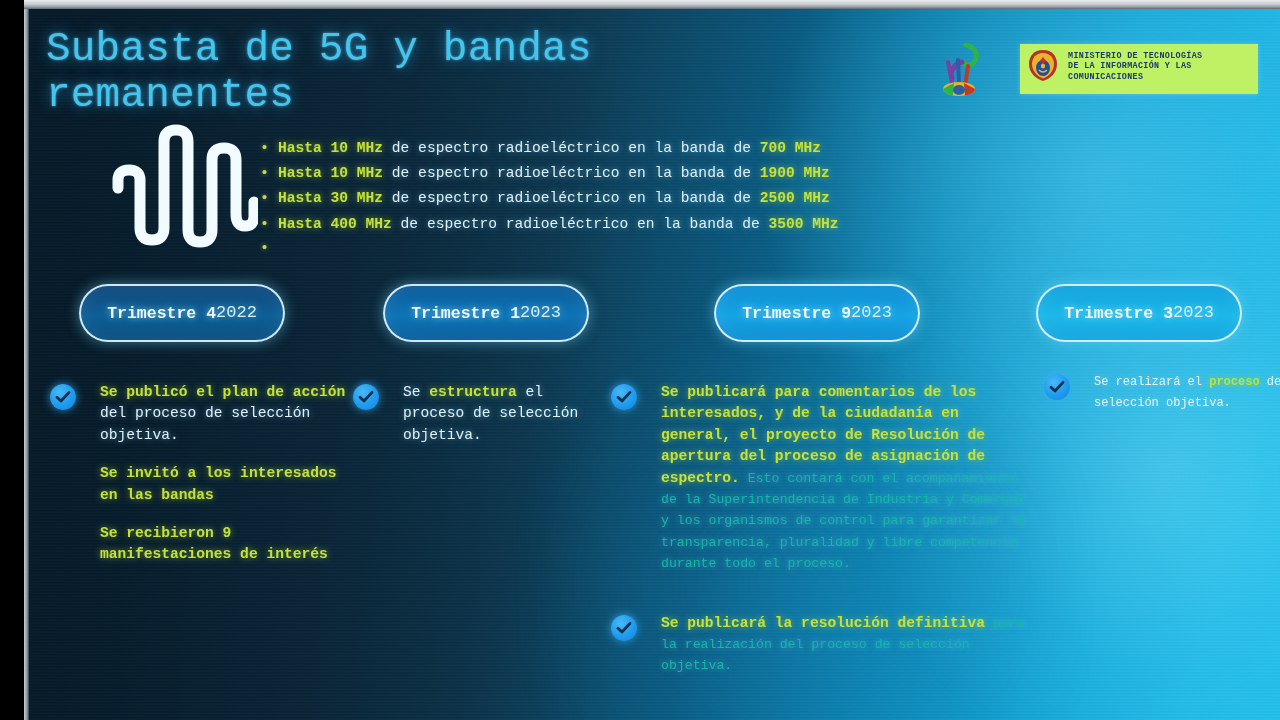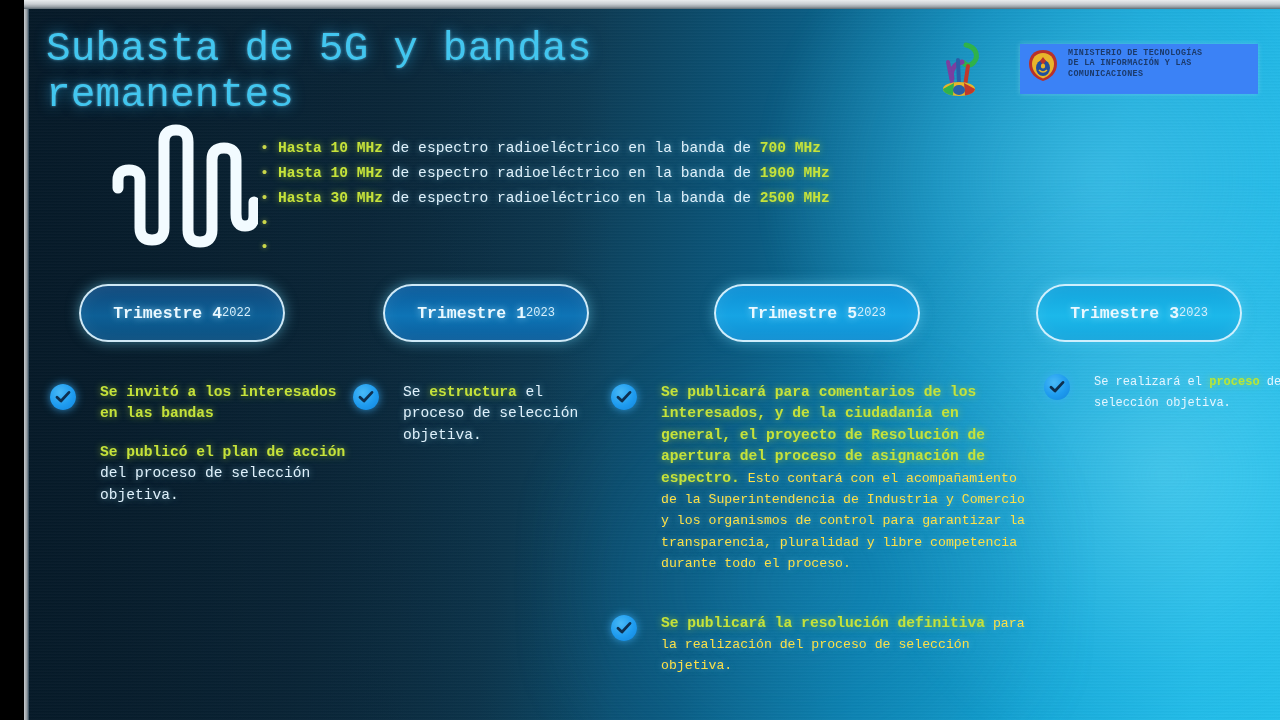--- a/index.html
+++ b/index.html
@@ -95,24 +95,24 @@
   
   .brandmark {
     position: absolute;
     left: 908px; top: 38px;
     width: 56px; height: 62px;
   }
   .ministry-box {
     position: absolute;
     left: 996px; top: 44px;
     width: 238px; height: 50px;
-    background: #3b82f6;
+    background: #bef264;
     display: flex;
-    align-items: flex-start;
-    padding: 4px 7px;
+    align-items: flex-end;
+    padding: 12px 7px;
     box-sizing: border-box;
     box-shadow: 0 0 5px rgba(180,230,250,0.35);
   }
   .ministry-emblem {
     width: 32px; height: 34px;
     flex: 0 0 auto;
     margin-right: 9px;
   }
   .ministry-text {
     font-size: 8.4px;
@@ -175,21 +175,21 @@
     box-shadow: 0 0 13px rgba(110,215,250,0.5), inset 0 0 16px rgba(255,255,255,0.08);
   }
   .pill .q {
     font-size: 16.5px;
     font-weight: bold;
     color: #eaf8ff;
     line-height: 19px;
     text-shadow: 0 0 7px rgba(160,230,255,0.75);
   }
   .pill .y {
-    font-size: 12px;
+    font-size: 17px;
     font-weight: 400;
     color: #d5eefb;
     line-height: 20px;
     text-shadow: 0 0 7px rgba(160,230,255,0.6);
   }
   #pill-0 { left: 55px;   background: linear-gradient(180deg, #11497c 0%, #0d5f96 55%, #0b4f80 100%); }
   #pill-1 { left: 359px;  background: linear-gradient(180deg, #0c5b9a 0%, #0e74b6 55%, #0b5e9c 100%); }
   #pill-2 { left: 690px;  background: linear-gradient(180deg, #0e8fd4 0%, #16a4e4 55%, #0f8fd2 100%); }
   #pill-3 { left: 1012px; background: linear-gradient(180deg, #13a3dc 0%, #1cb8ea 55%, #15a6dd 100%); }
 
@@ -216,21 +216,21 @@
   .check-icon svg { position: absolute; left: 5px; top: 6px; }
 
   .para {
     font-size: 14.6px;
     line-height: 21.4px;
     margin: 0 0 17px 0;
   }
   .para:last-child { margin-bottom: 0; }
 
   
-  #col-2 .wh { color: #fde047; text-shadow: 0 0 6px rgba(120,210,250,0.5); }
+  #col-2 .wh { color: #14b8a6; text-shadow: 0 0 6px rgba(120,210,250,0.5); }
   #col-3 .hl { color: #b9e636; }
   #col-3 .wh { color: #e4f6ff; text-shadow: 0 0 7px rgba(130,215,250,0.6); }
   #col-3 .para { font-size: 12px; line-height: 21px; }
 </style>
 </head>
 <body>
 
 <div id="slide">
 
   <div class="bg-base"></div>
@@ -287,52 +287,54 @@
     <div class="spec-row">
       <span class="spec-dot">•</span>
       <span><span class="hl">Hasta 10 MHz</span><span class="wh"> de espectro radioeléctrico en la banda de </span><span class="hl">1900 MHz</span></span>
     </div>
     <div class="spec-row">
       <span class="spec-dot">•</span>
       <span><span class="hl">Hasta 30 MHz</span><span class="wh"> de espectro radioeléctrico en la banda de </span><span class="hl">2500 MHz</span></span>
     </div>
     <div class="spec-row">
       <span class="spec-dot">•</span>
+      <span><span class="hl">Hasta 400 MHz</span><span class="wh"> de espectro radioeléctrico en la banda de </span><span class="hl">3500 MHz</span></span>
     </div>
     <div class="spec-row">
       <span class="spec-dot">•</span>
     </div>
   </div>
 
   <div class="pill" id="pill-0">
     <span class="q">Trimestre 4</span>
     <span class="y">2022</span>
   </div>
   <div class="pill" id="pill-1">
     <span class="q">Trimestre 1</span>
     <span class="y">2023</span>
   </div>
   <div class="pill" id="pill-2">
-    <span class="q">Trimestre 5</span>
+    <span class="q">Trimestre 9</span>
     <span class="y">2023</span>
   </div>
   <div class="pill" id="pill-3">
     <span class="q">Trimestre 3</span>
     <span class="y">2023</span>
   </div>
 
   <div class="col" id="col-0">
     <div class="check-item">
       <span class="check-icon">
         <svg width="16" height="14" viewBox="0 0 16 14" xmlns="http://www.w3.org/2000/svg">
           <path d="M2 7.2 L6 11 L14 2.4" stroke="#0d2f4f" stroke-width="2.8" fill="none" stroke-linecap="round" stroke-linejoin="round"></path>
         </svg>
       </span>
+      <p class="para"><span class="hl">Se publicó el plan de acción</span><span class="wh"> del proceso de selección objetiva.</span></p>
       <p class="para"><span class="hl">Se invitó a los interesados en las bandas</span></p>
-      <p class="para"><span class="hl">Se publicó el plan de acción</span><span class="wh"> del proceso de selección objetiva.</span></p>
+      <p class="para"><span class="hl">Se recibieron 9 manifestaciones de interés</span></p>
     </div>
   </div>
 
   <div class="col" id="col-1">
     <div class="check-item">
       <span class="check-icon">
         <svg width="16" height="14" viewBox="0 0 16 14" xmlns="http://www.w3.org/2000/svg">
           <path d="M2 7.2 L6 11 L14 2.4" stroke="#0d2f4f" stroke-width="2.8" fill="none" stroke-linecap="round" stroke-linejoin="round"></path>
         </svg>
       </span>

